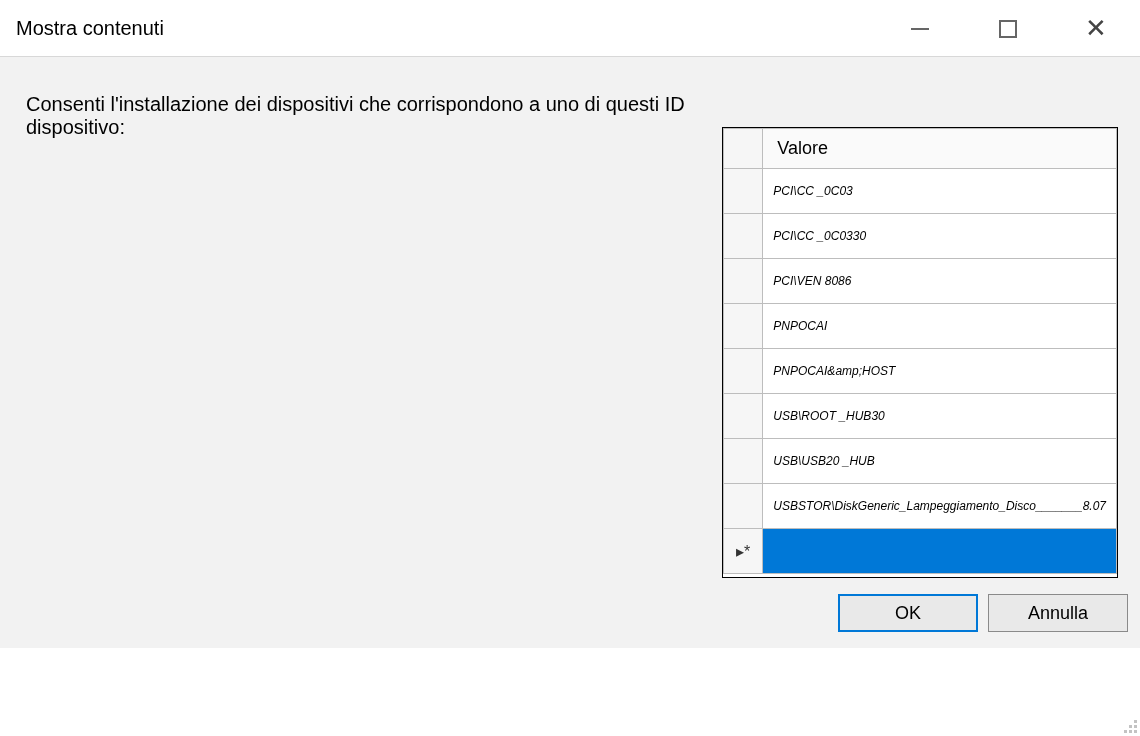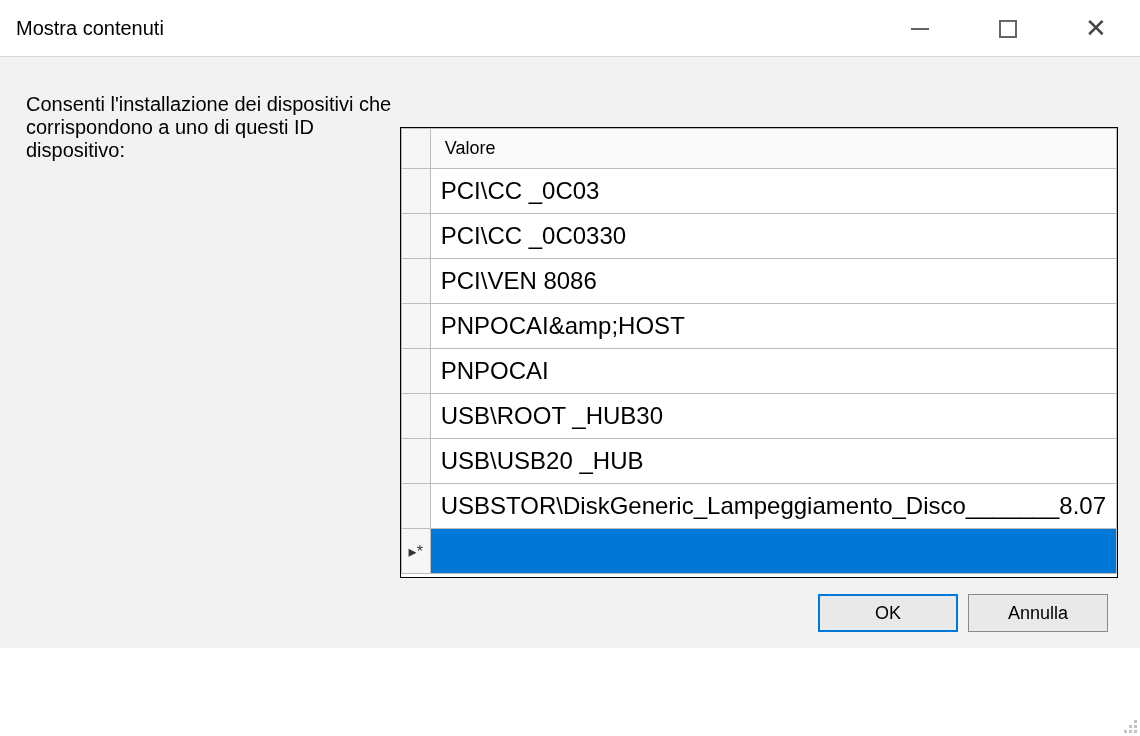--- a/index.html
+++ b/index.html
@@ -83,36 +83,37 @@
   table.grid thead th {
     background: #fafafa;
     text-align: left;
     padding: 0 14px;
     font-weight: normal;
     font-size: 18px;
     height: 40px;
   }
   table.grid td.val {
     padding: 0 10px;
-    font-size: 24px;
+    font-size: 12px;
+    font-style: italic;
   }
   tr.selected td.val {
     background: #0078d7;
   }
   tr.selected td.rowhdr {
     background: #f6f6f6;
   }
 
   .footer {
     height: 70px;
     display: flex;
     justify-content: flex-end;
     align-items: center;
     gap: 10px;
-    padding-right: 32px;
+    padding-right: 12px;
     background: #f2f2f2;
   }
   .btn {
     min-width: 140px; height: 38px;
     border: 1px solid #8a8a8a;
     background: #e9e9e9;
     font-size: 18px;
     cursor: pointer;
   }
   .btn.primary {
@@ -170,25 +171,25 @@
           <tr>
               <td class="rowhdr"></td>
               <td class="val">PCI\CC _0C0330</td>
             </tr>
           <tr>
               <td class="rowhdr"></td>
               <td class="val">PCI\VEN 8086</td>
             </tr>
           <tr>
               <td class="rowhdr"></td>
+              <td class="val">PNPOCAI</td>
+            </tr>
+          <tr>
+              <td class="rowhdr"></td>
               <td class="val">PNPOCAI&amp;amp;HOST</td>
-            </tr>
-          <tr>
-              <td class="rowhdr"></td>
-              <td class="val">PNPOCAI</td>
             </tr>
           <tr>
               <td class="rowhdr"></td>
               <td class="val">USB\ROOT _HUB30</td>
             </tr>
           <tr>
               <td class="rowhdr"></td>
               <td class="val">USB\USB20 _HUB</td>
             </tr>
           <tr>

